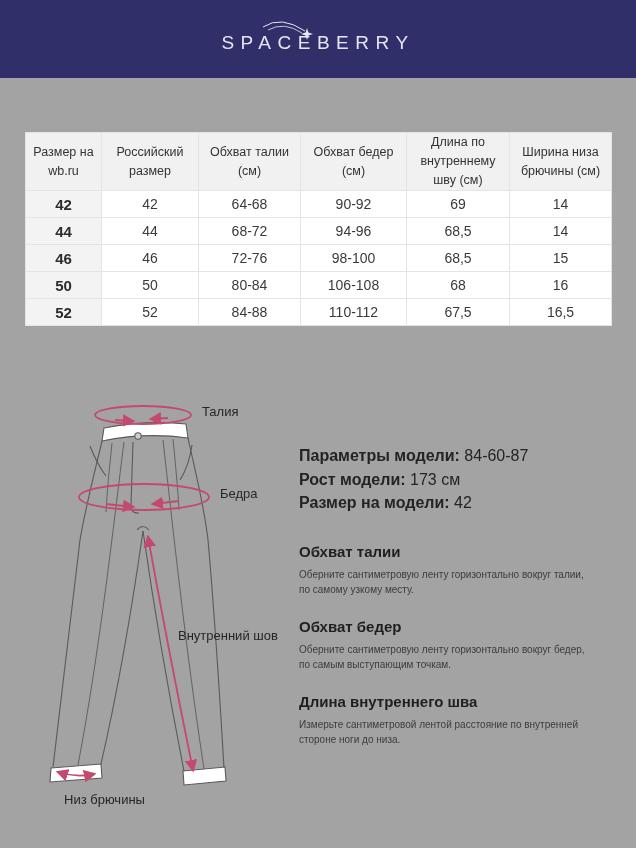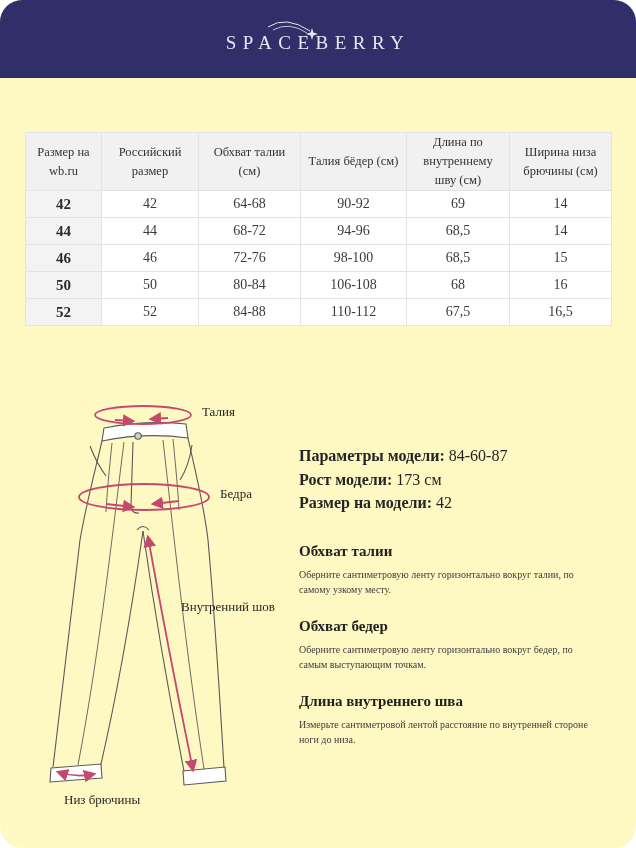--- a/index.html
+++ b/index.html
@@ -1,19 +1,19 @@
 <!DOCTYPE html>
 <html><head>
 <meta charset="utf-8">
 <style>
   * { margin:0; padding:0; box-sizing:border-box; }
   html,body { background:#ffffff; }
   .page {
-    position:relative; width:636px; height:848px; background:#fef9c3;
-    font-family:Liberation Serif, serif; overflow:hidden; margin:0 auto;border-radius:22px;
+    position:relative; width:636px; height:848px; background:#a3a3a3;
+    font-family:Liberation Sans, sans-serif; overflow:hidden; margin:0 auto;
   }
   
   .header {
     position:absolute; left:0; top:0; width:636px; height:78px;
     background:#302f69; display:flex; align-items:center; justify-content:center;
   }
   .logo { position:relative; margin-top:8px; }
   .logo-text {
     font-size:19px; letter-spacing:6.5px; font-weight:400; color:#e8e6f3;
   }
@@ -28,21 +28,21 @@
   }
   tbody td { background:#ffffff; font-size:14px; color:#3a3a3a; height:27px; font-weight:400; }
   tbody td:first-child { background:#f3f3f3; font-weight:700; font-size:15px; color:#2c2c2c; }
   
   .sketch { position:absolute; left:20px; top:390px; }
   .diagram-label {
     position:absolute; font-size:13px; font-weight:500; color:#262626; line-height:1.3;
   }
   .lbl-waist  { left:202px; top:404px; }
   .lbl-hips   { left:220px; top:486px; }
-  .lbl-inseam { left:178px; top:599px; width:100px;text-align:center; }
+  .lbl-inseam { left:178px; top:628px; width:100px; }
   .lbl-hem    { left:64px;  top:792px; }
   
   .model-info { position:absolute; left:299px; top:444px; width:310px; }
   .model-line { font-size:16px; color:#242424; line-height:23.5px; }
   .model-line .mi-label { font-weight:700; }
   .model-line .mi-value { font-weight:400; }
   .measure-guide { position:absolute; left:299px; top:543px; width:300px; }
   .guide-section { margin-bottom:21px; }
   .guide-title { font-size:15px; font-weight:700; color:#1f1f1f; margin-bottom:7px; }
   .guide-text  { font-size:10px; font-weight:400; color:#3c3c3c; line-height:1.5; width:298px; }
@@ -71,21 +71,21 @@
           <col style="width:102px">
         <col style="width:106px">
           <col style="width:103px">
           <col style="width:102px">
       </colgroup>
       <thead>
         <tr>
             <th>Размер на wb.ru</th>
             <th>Российский размер</th>
             <th>Обхват талии (см)</th>
-            <th>Талия бёдер (см)</th>
+            <th>Обхват бедер (см)</th>
             <th>Длина по внутреннему шву (см)</th>
             <th>Ширина низа брючины (см)</th>
           </tr>
       </thead>
       <tbody>
           <tr>
             <td>42</td>
             <td>42</td>
             <td>64-68</td>
             <td>90-92</td>

